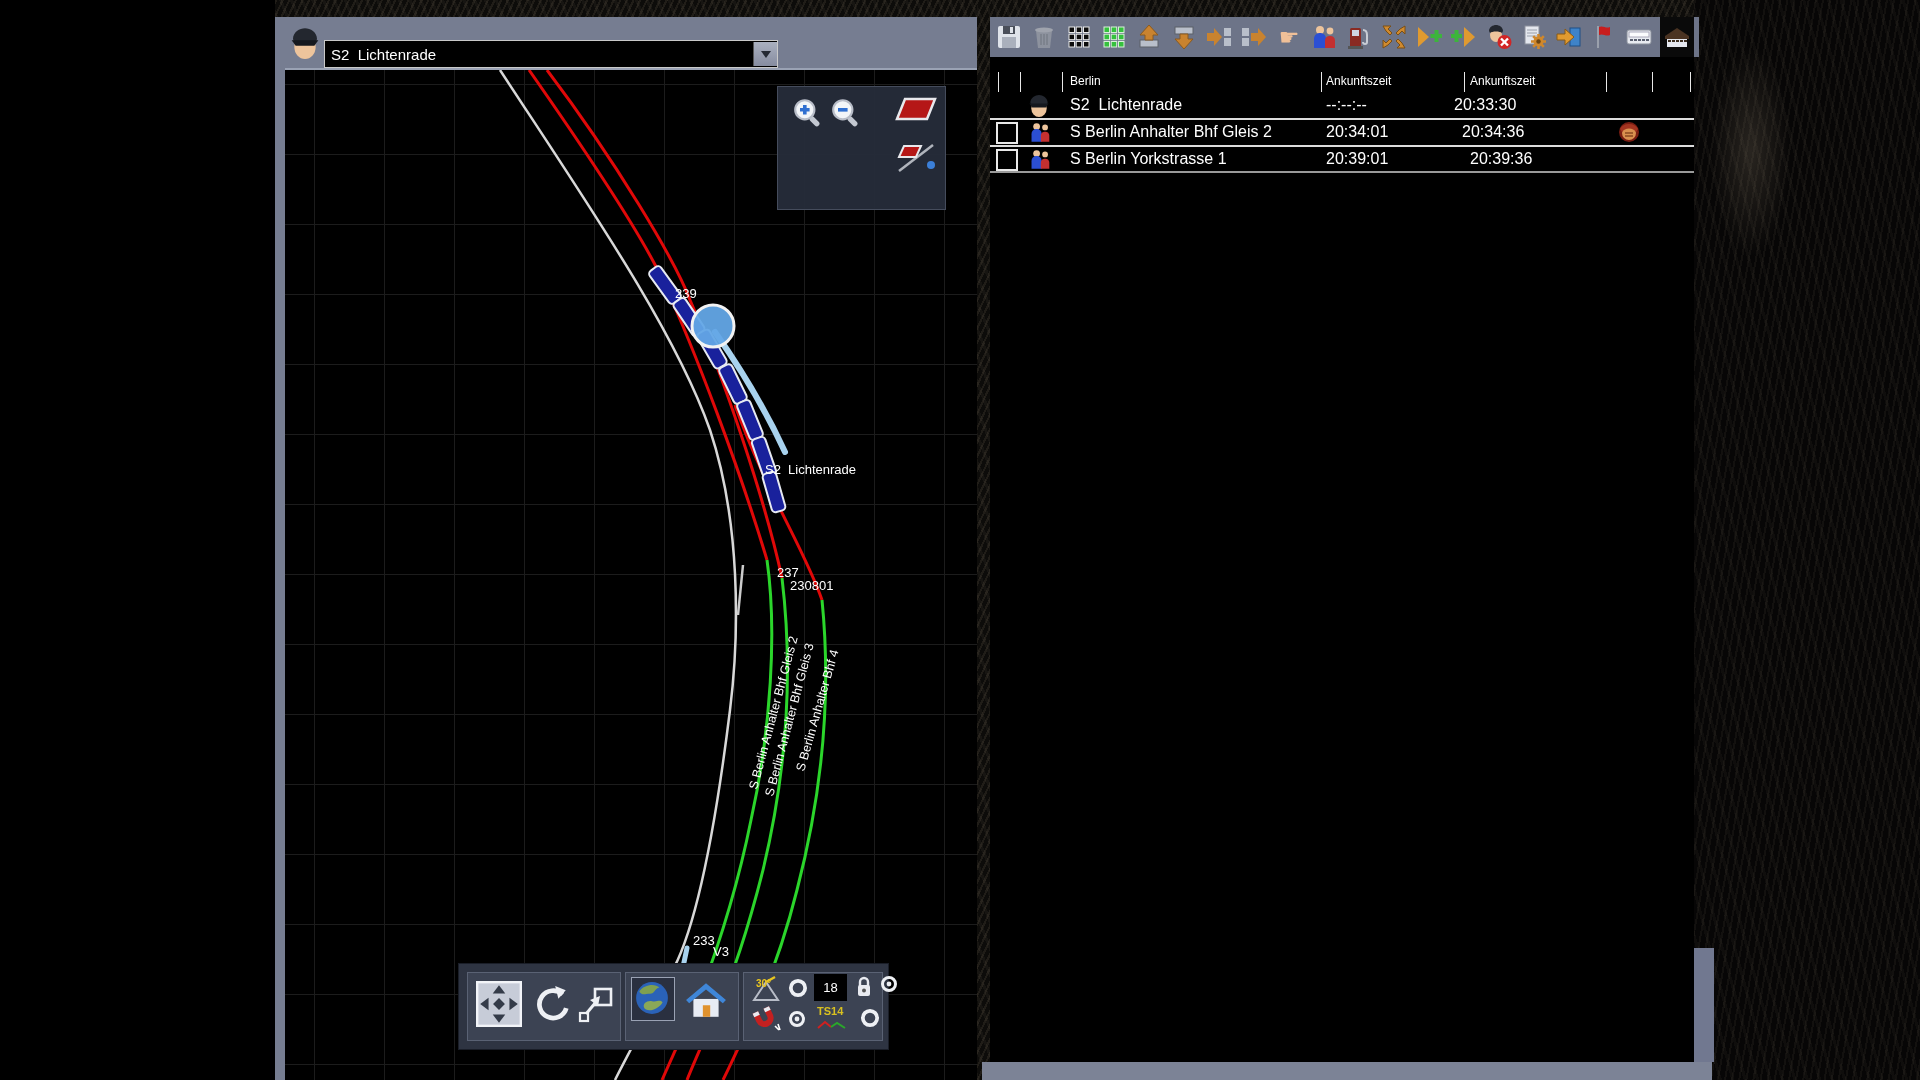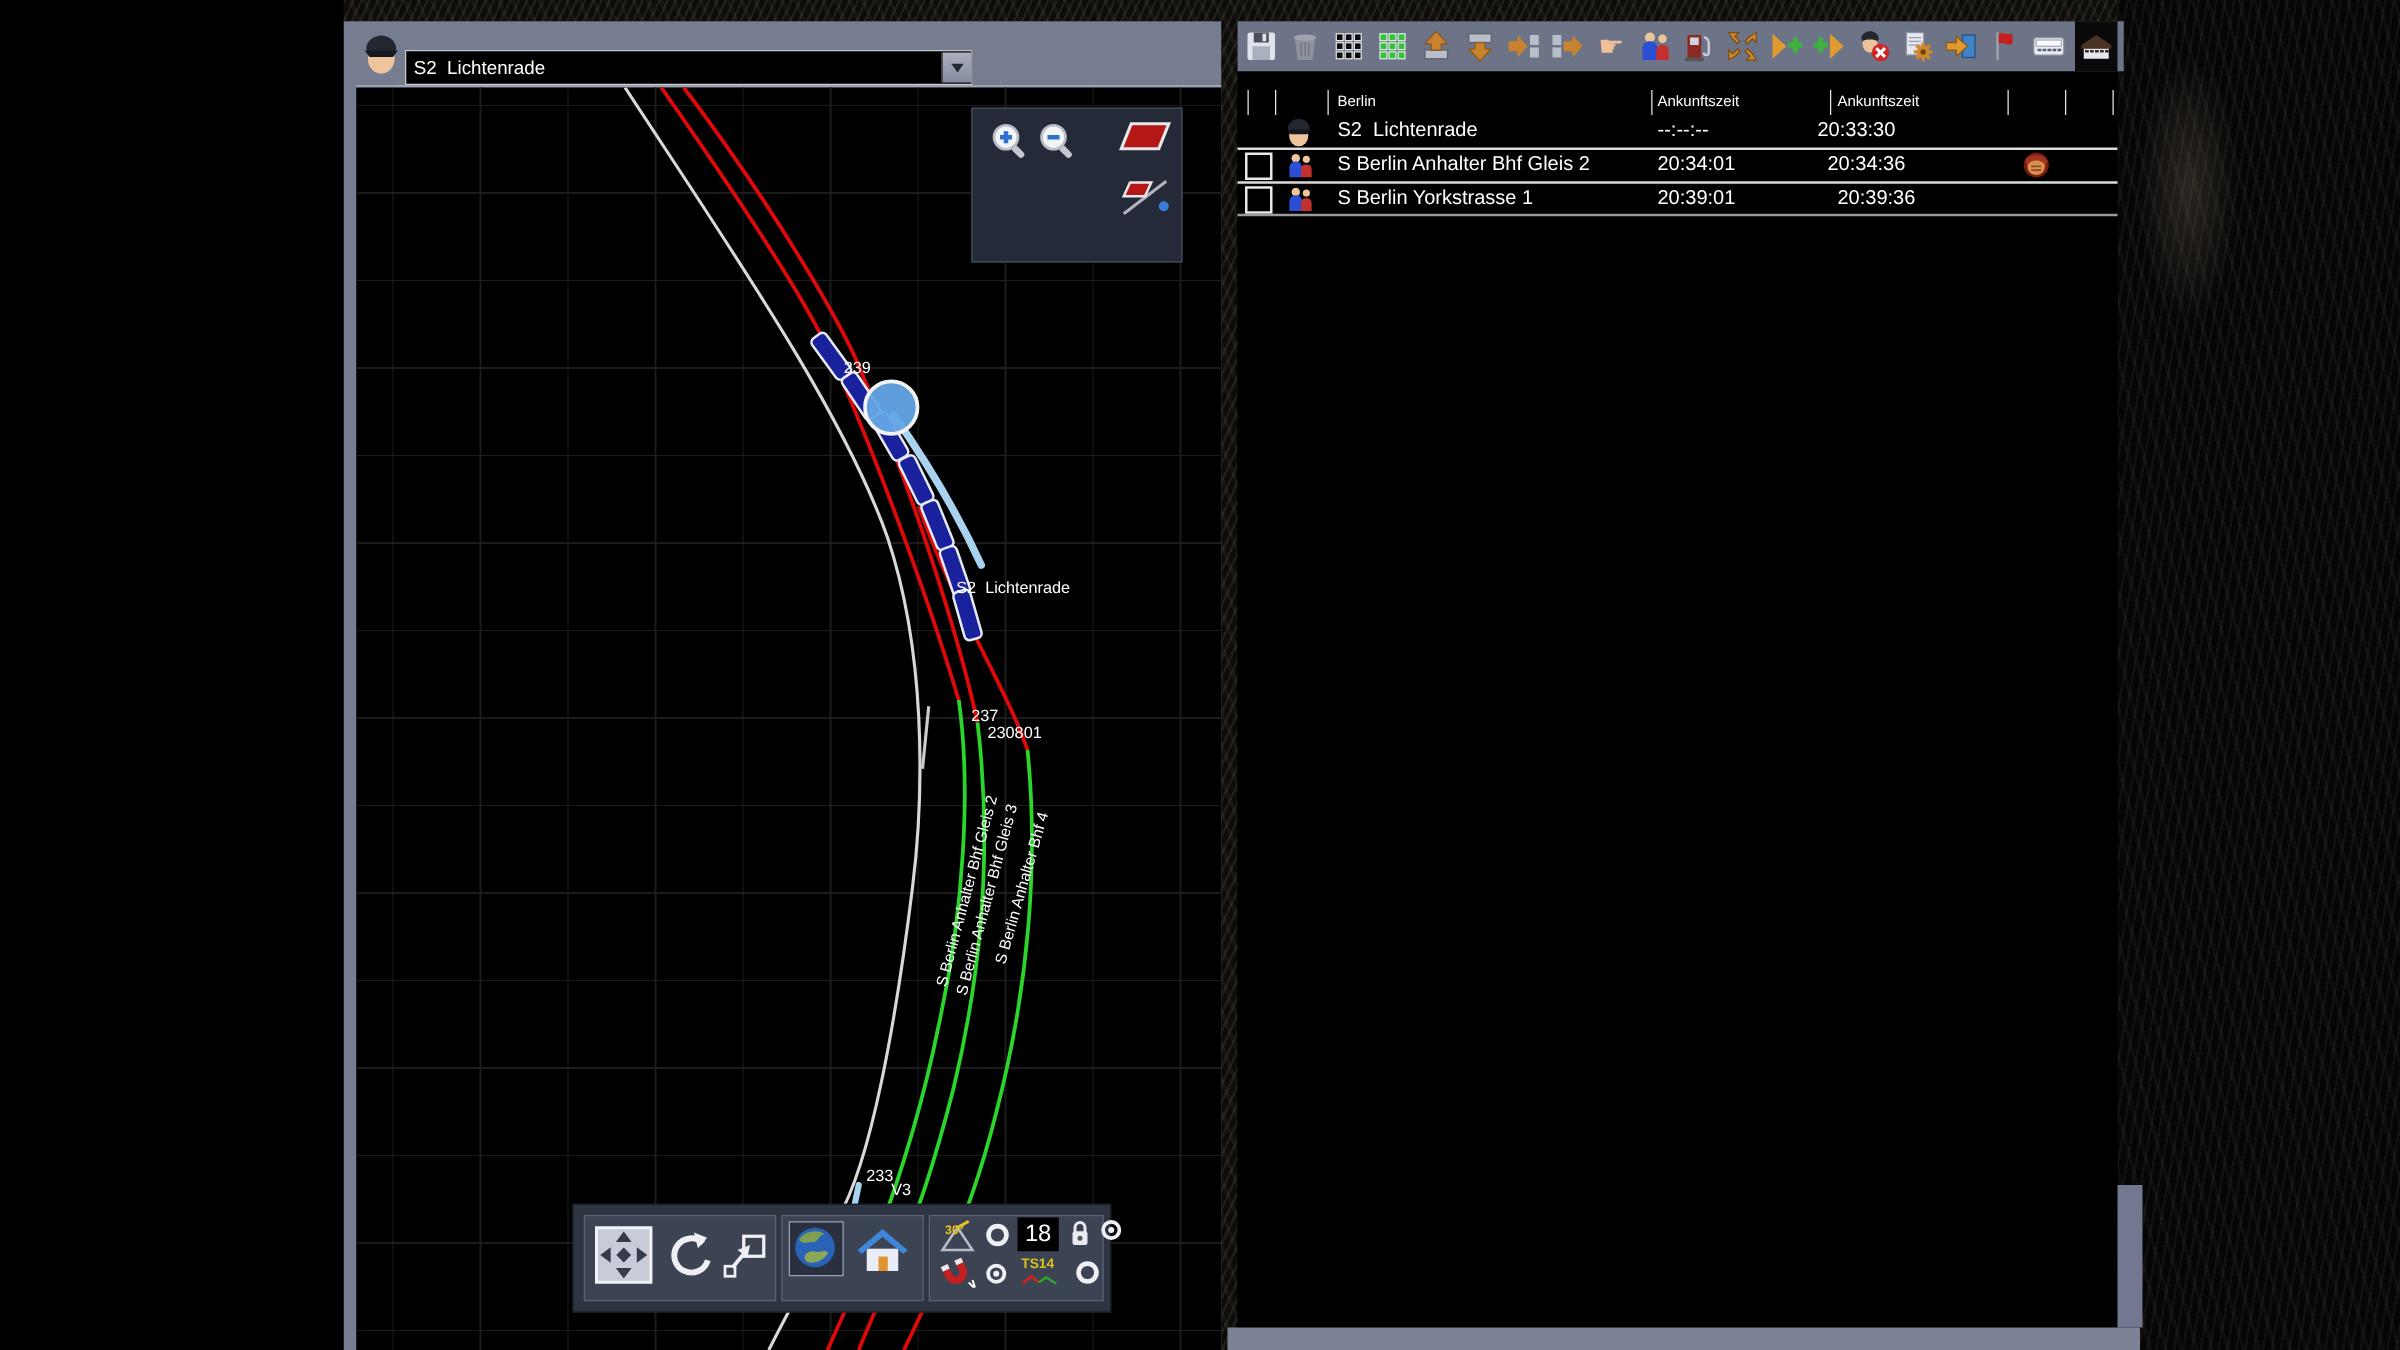--- a/index.html
+++ b/index.html
@@ -35,21 +35,21 @@
   .hdr{color:#fff;font-size:12px;}
   .cell{color:#fff;font-size:16px;white-space:pre;}
   .vsep{width:1px;background:#e8e8e8;}
   .hsep{height:2px;background:#dcdcdc;}
   .cb{width:18px;height:18px;border:2px solid #e9e9e9;background:#000;}
   .grp{background:#3c4353;border:1px solid #5a6274;}
   .okp{background:linear-gradient(#343d4b,#232c38);}
   .okbtn{display:flex;align-items:center;justify-content:center;color:#fff;font-size:27px;
       background:#2b3442;border:1px solid #9aa3b6;box-shadow:0 0 0 3px rgba(18,22,30,.55);}
   .ctrl{background:rgba(38,44,58,.95);border:1px solid #454c5c;}
-  .v18{background:#000;color:#fff;font-size:19px;display:flex;align-items:center;justify-content:center;}
+  .v18{background:#000;color:#fff;font-size:13px;display:flex;align-items:center;justify-content:center;}
   .ts{color:#d8c020;font-size:11px;font-weight:bold;line-height:1;}
 </style>
 </head>
 <body>
 
 <div id="root">
 
   <div class="a tex" style="left:243px;top:0;width:1419px;height:17px;"></div>
   <div class="a tex" style="left:945px;top:0;width:13px;height:1080px;"></div>
   <div class="a tex-right" style="left:1662px;top:0;width:258px;height:1080px;"></div>

